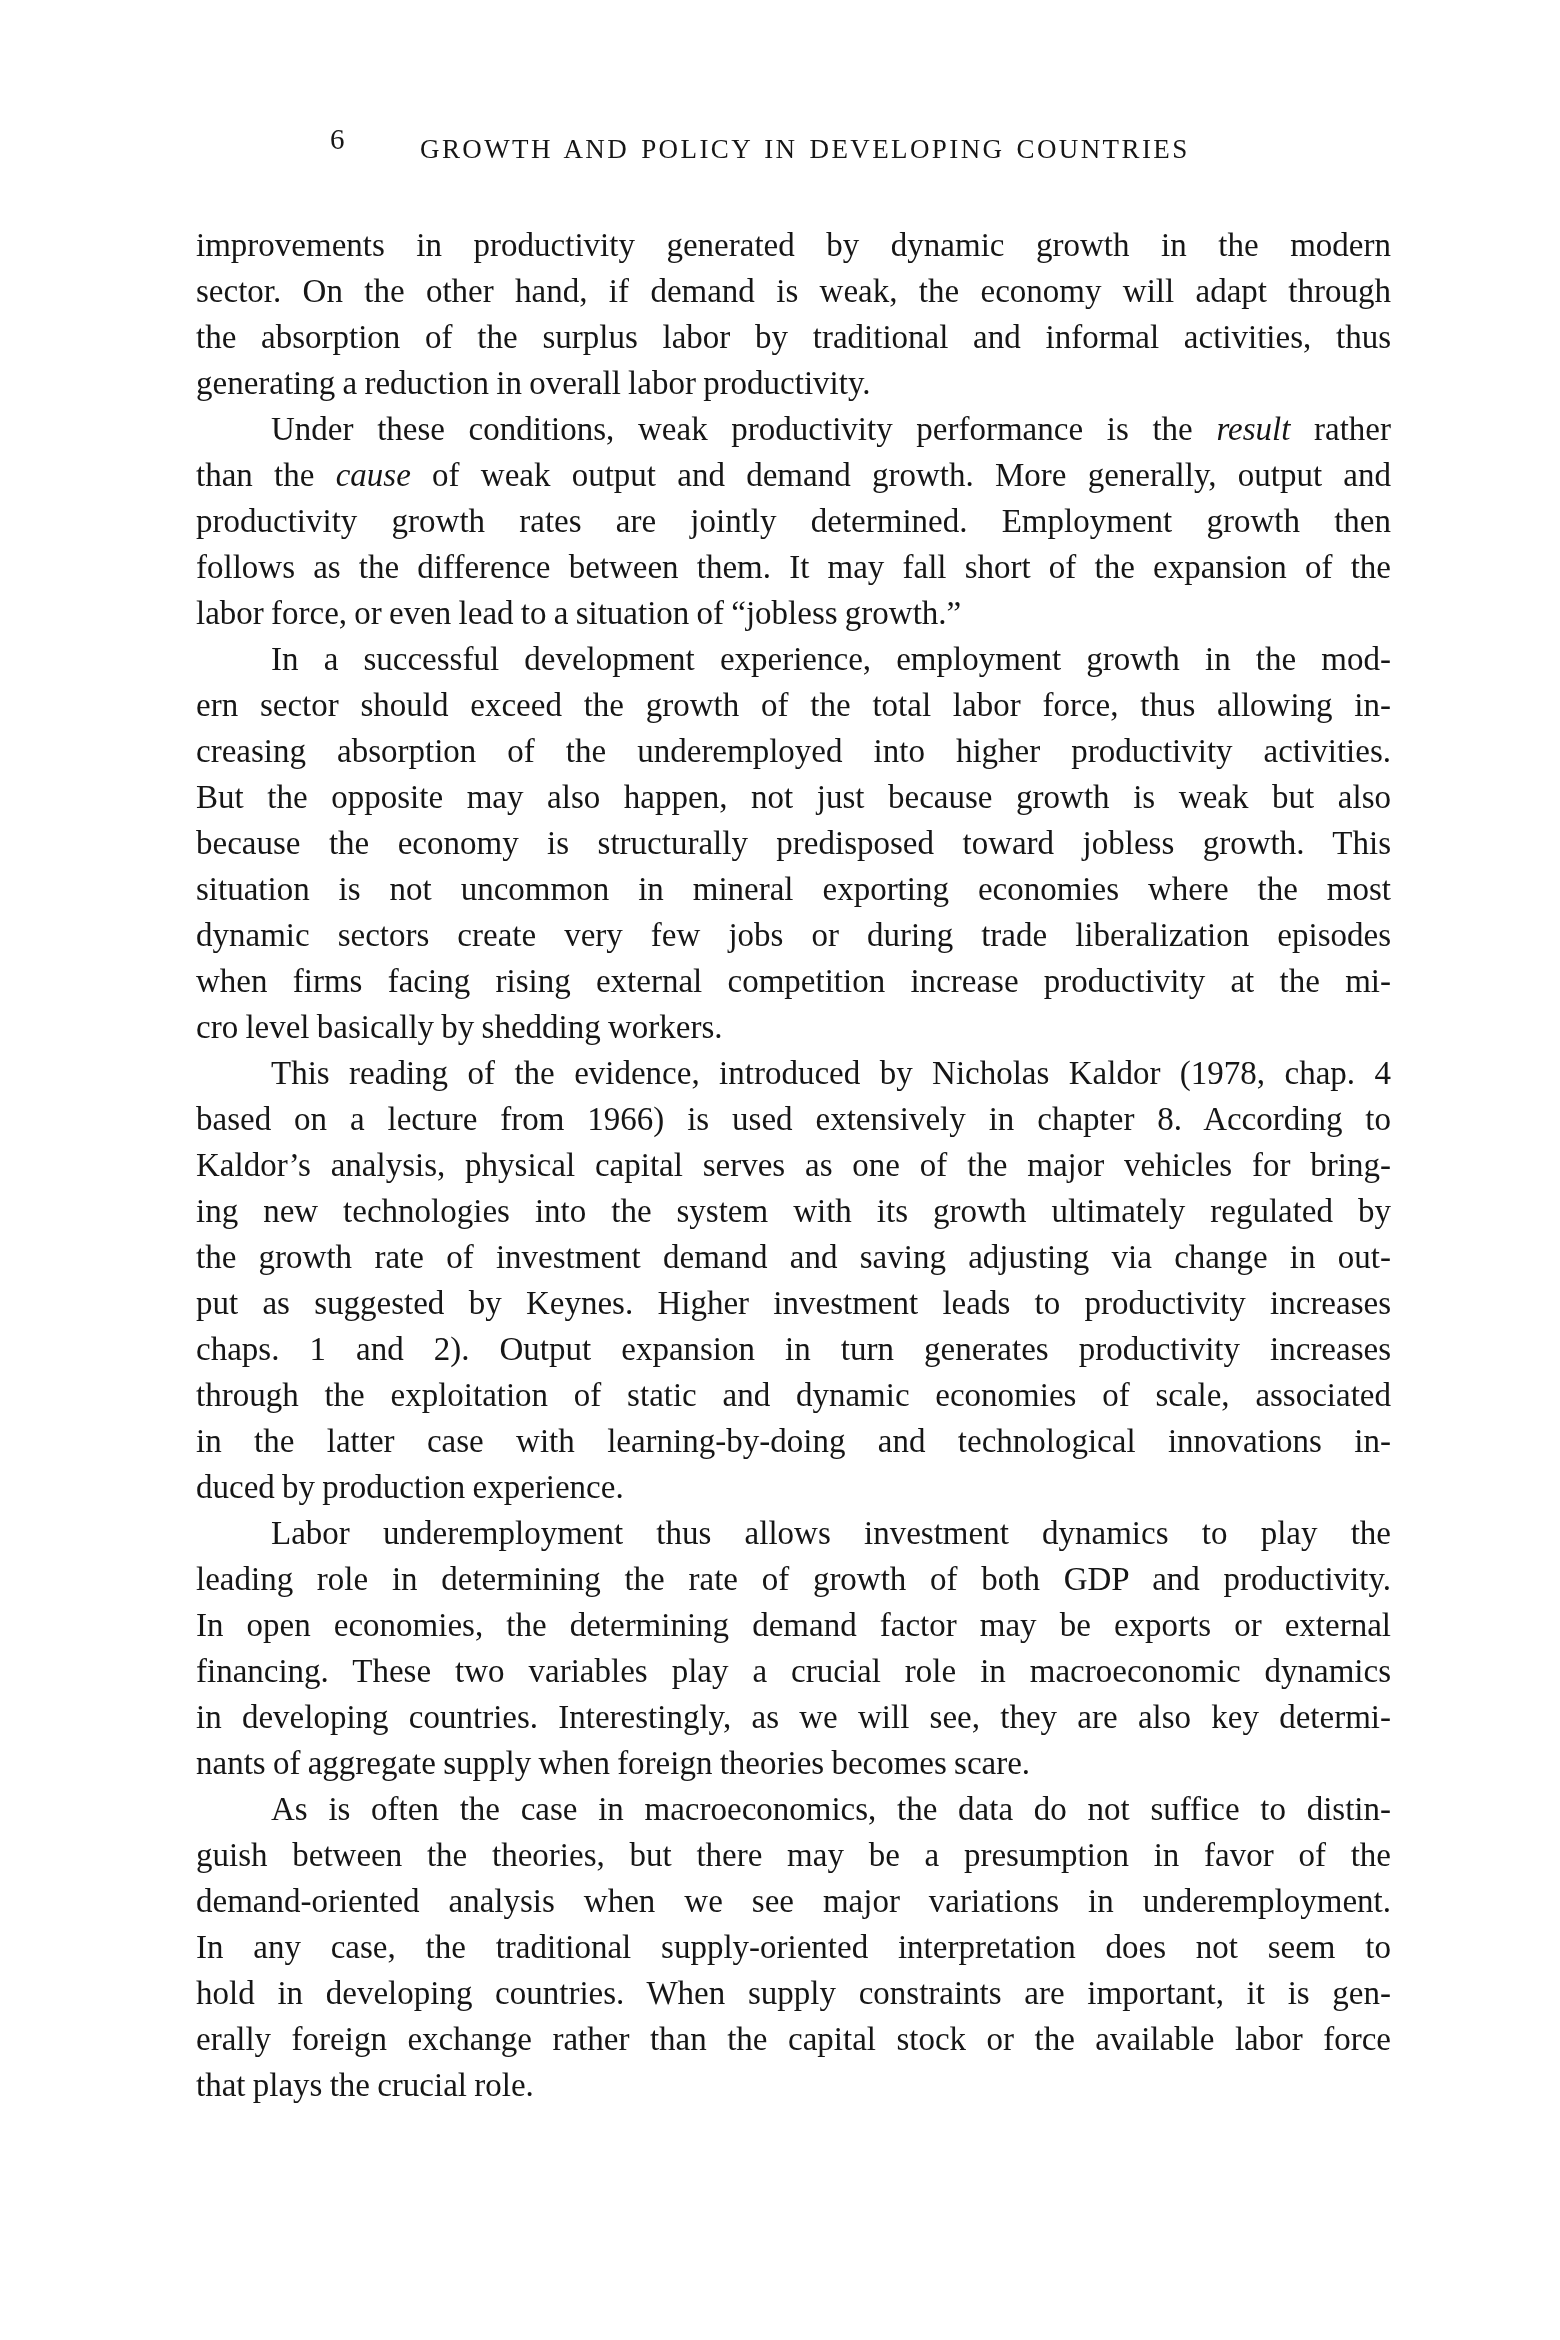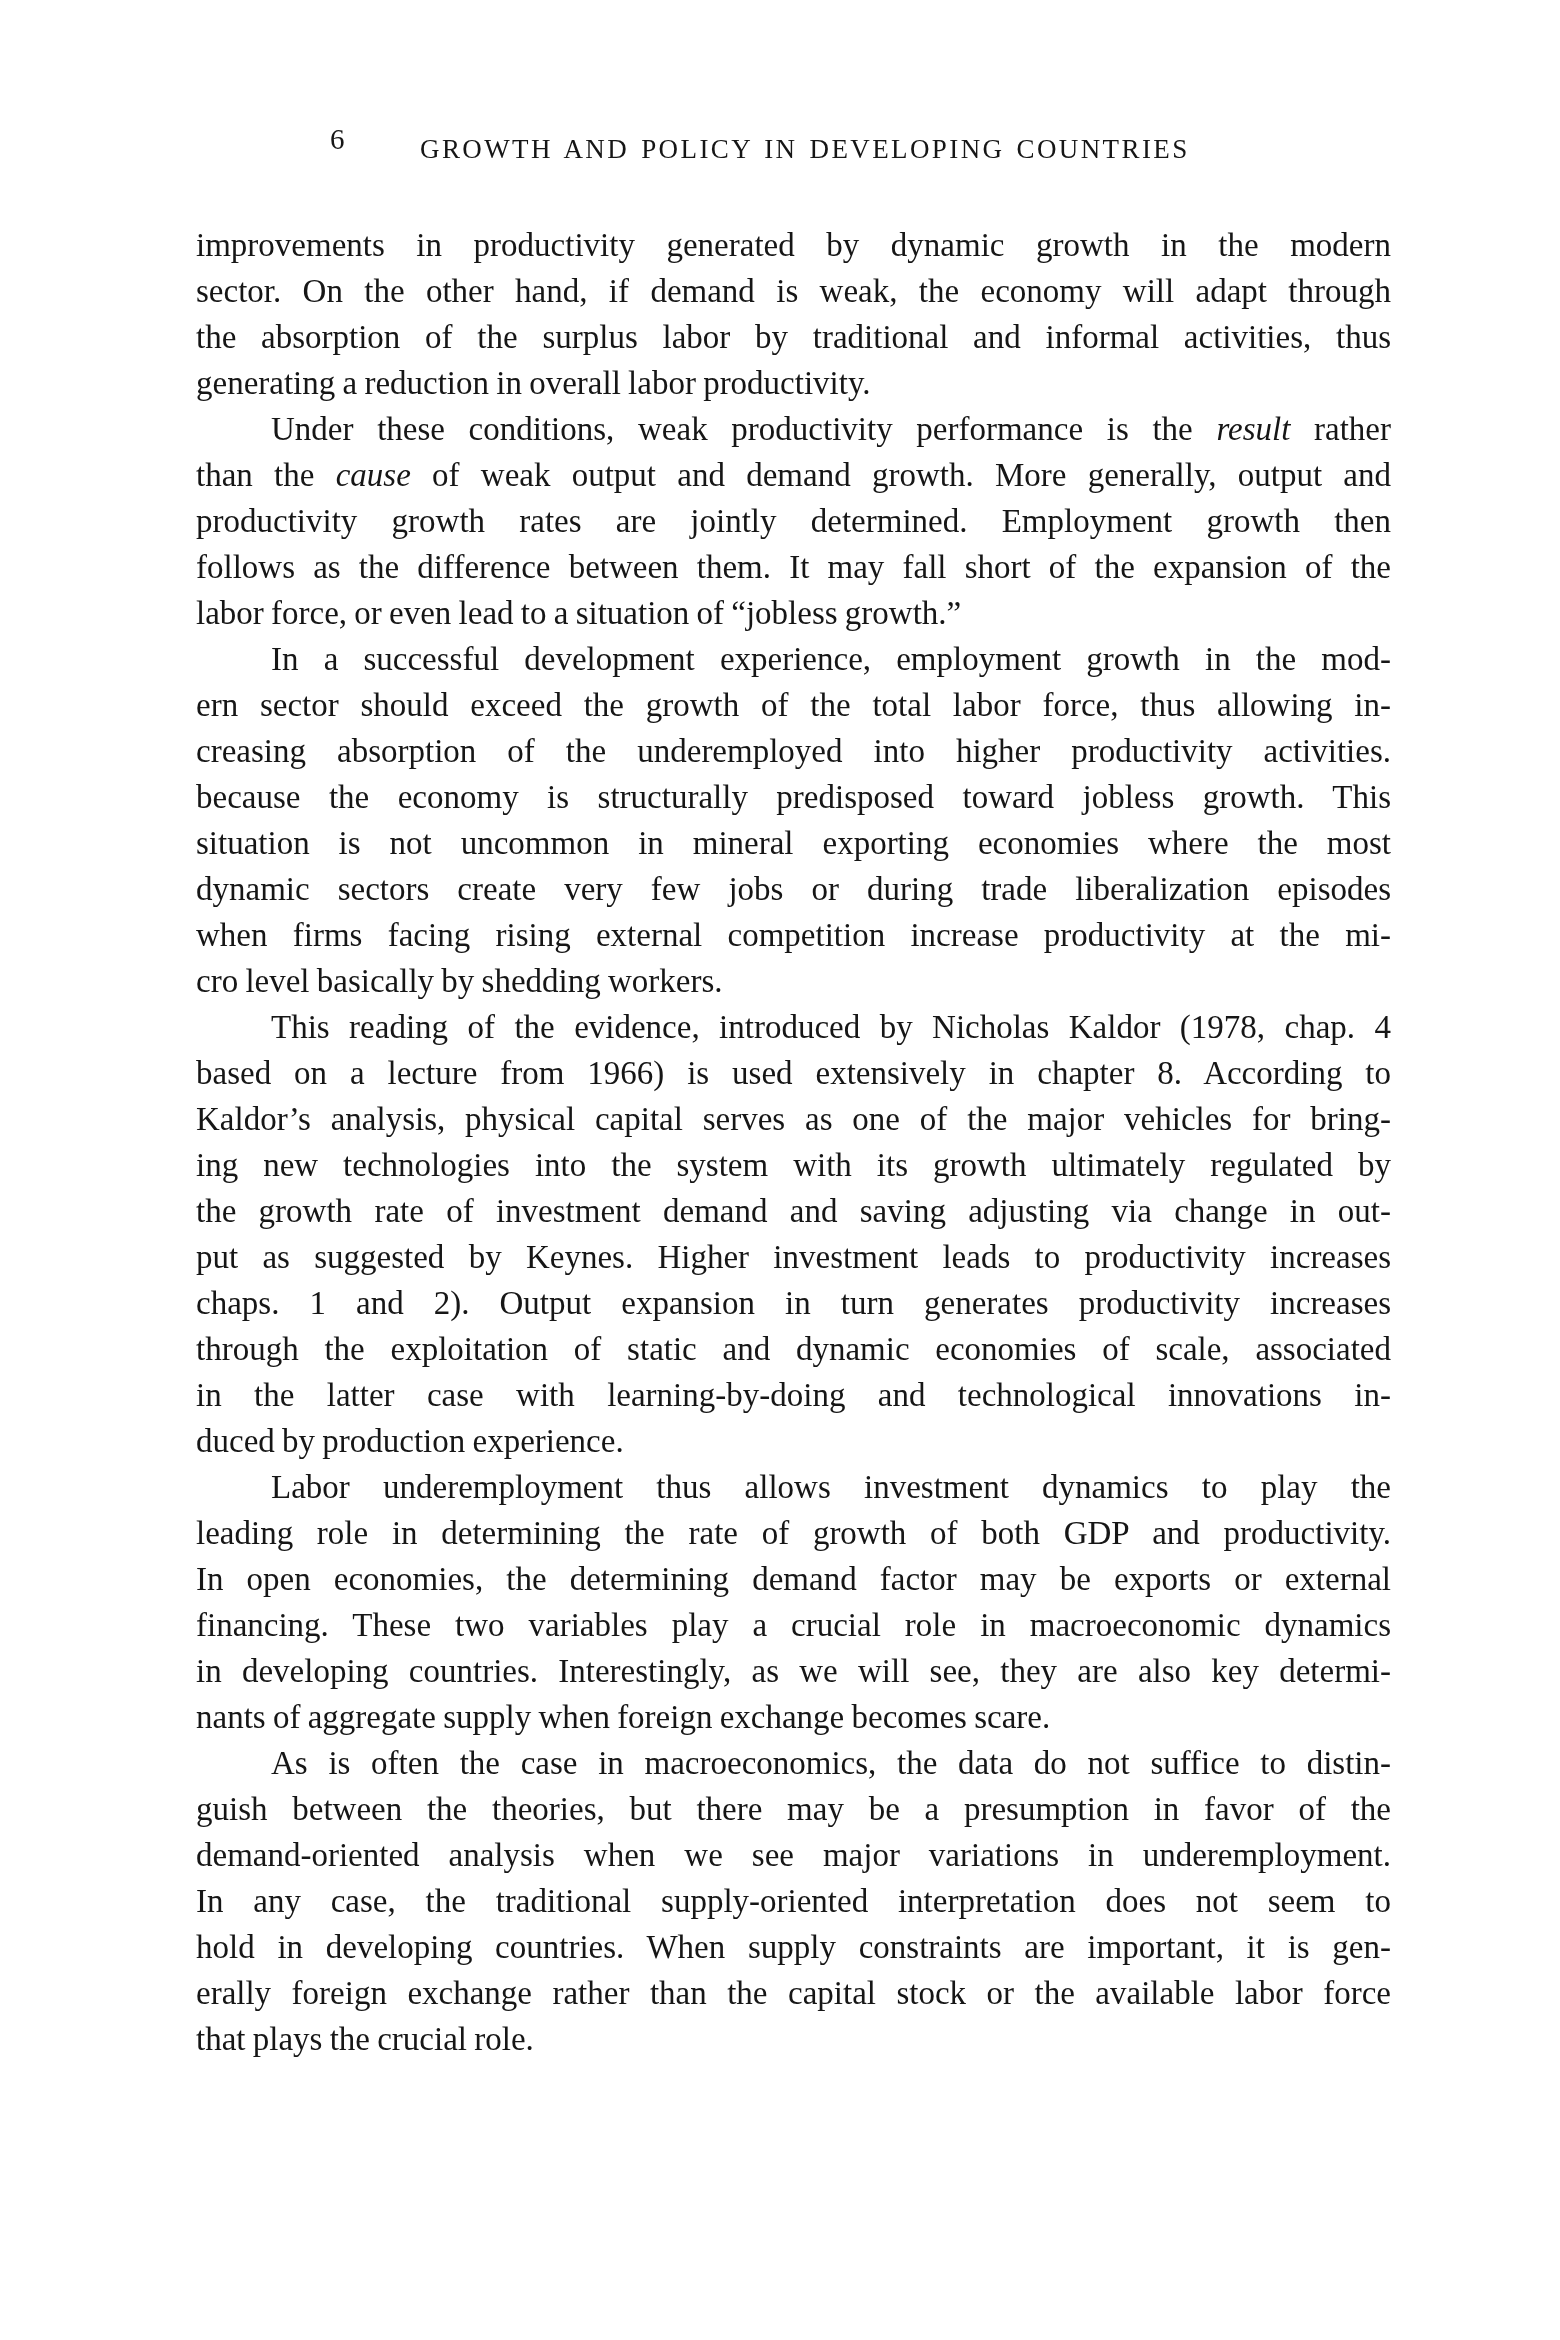--- a/index.html
+++ b/index.html
@@ -82,20 +82,21 @@
         <div class="line indent">Under these conditions, weak productivity performance is the <i>result</i> rather</div>
         <div class="line">than the <i>cause</i> of weak output and demand growth. More generally, output and</div>
         <div class="line">productivity growth rates are jointly determined. Employment growth then</div>
         <div class="line">follows as the difference between them. It may fall short of the expansion of the</div>
         <div class="line para-end">labor force, or even lead to a situation of “jobless growth.”</div>
       </div>
       <div class="para">
         <div class="line indent">In a successful development experience, employment growth in the mod-</div>
         <div class="line">ern sector should exceed the growth of the total labor force, thus allowing in-</div>
         <div class="line">creasing absorption of the underemployed into higher productivity activities.</div>
+        <div class="line">But the opposite may also happen, not just because growth is weak but also</div>
         <div class="line">because the economy is structurally predisposed toward jobless growth. This</div>
         <div class="line">situation is not uncommon in mineral exporting economies where the most</div>
         <div class="line">dynamic sectors create very few jobs or during trade liberalization episodes</div>
         <div class="line">when firms facing rising external competition increase productivity at the mi-</div>
         <div class="line para-end">cro level basically by shedding workers.</div>
       </div>
       <div class="para">
         <div class="line indent">This reading of the evidence, introduced by Nicholas Kaldor (1978, chap. 4</div>
         <div class="line">based on a lecture from 1966) is used extensively in chapter 8. According to</div>
         <div class="line">Kaldor’s analysis, physical capital serves as one of the major vehicles for bring-</div>
@@ -106,21 +107,21 @@
         <div class="line">through the exploitation of static and dynamic economies of scale, associated</div>
         <div class="line">in the latter case with learning-by-doing and technological innovations in-</div>
         <div class="line para-end">duced by production experience.</div>
       </div>
       <div class="para">
         <div class="line indent">Labor underemployment thus allows investment dynamics to play the</div>
         <div class="line">leading role in determining the rate of growth of both GDP and productivity.</div>
         <div class="line">In open economies, the determining demand factor may be exports or external</div>
         <div class="line">financing. These two variables play a crucial role in macroeconomic dynamics</div>
         <div class="line">in developing countries. Interestingly, as we will see, they are also key determi-</div>
-        <div class="line para-end">nants of aggregate supply when foreign exchange becomes scare.</div>
+        <div class="line para-end">nants of aggregate supply when foreign theories becomes scare.</div>
       </div>
       <div class="para">
         <div class="line indent">As is often the case in macroeconomics, the data do not suffice to distin-</div>
         <div class="line">guish between the theories, but there may be a presumption in favor of the</div>
         <div class="line">demand-oriented analysis when we see major variations in underemployment.</div>
         <div class="line">In any case, the traditional supply-oriented interpretation does not seem to</div>
         <div class="line">hold in developing countries. When supply constraints are important, it is gen-</div>
         <div class="line">erally foreign exchange rather than the capital stock or the available labor force</div>
         <div class="line para-end">that plays the crucial role.</div>
       </div>

